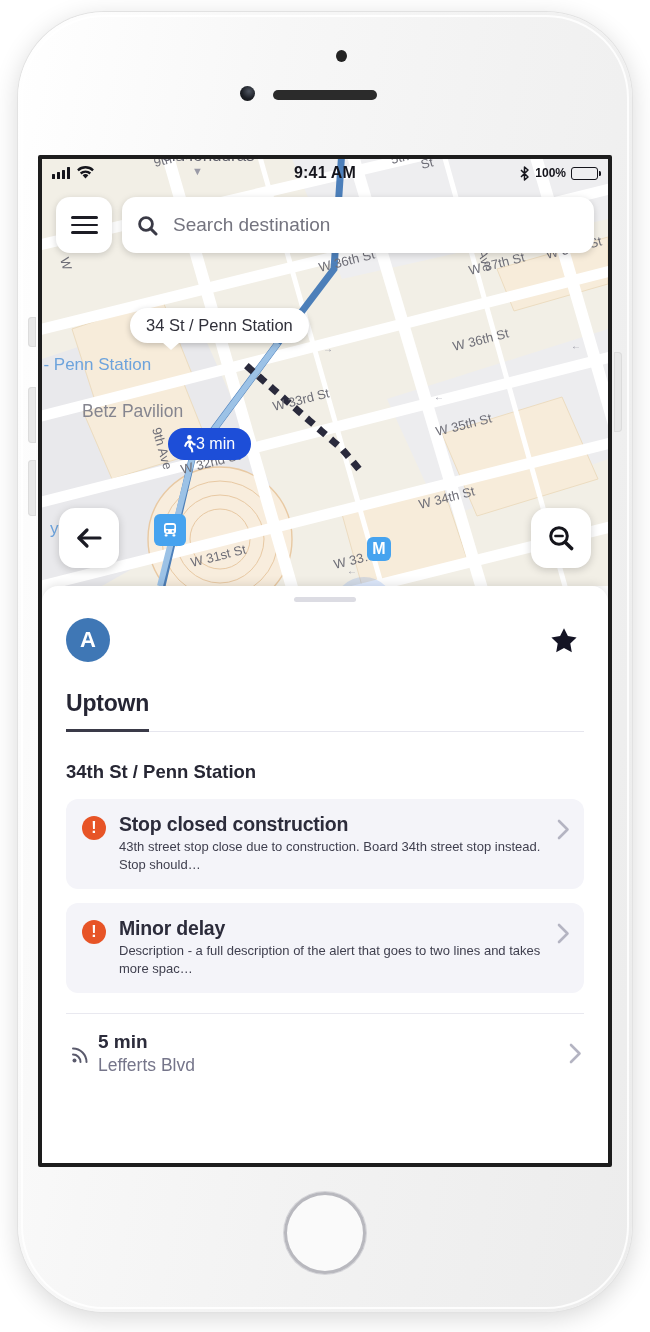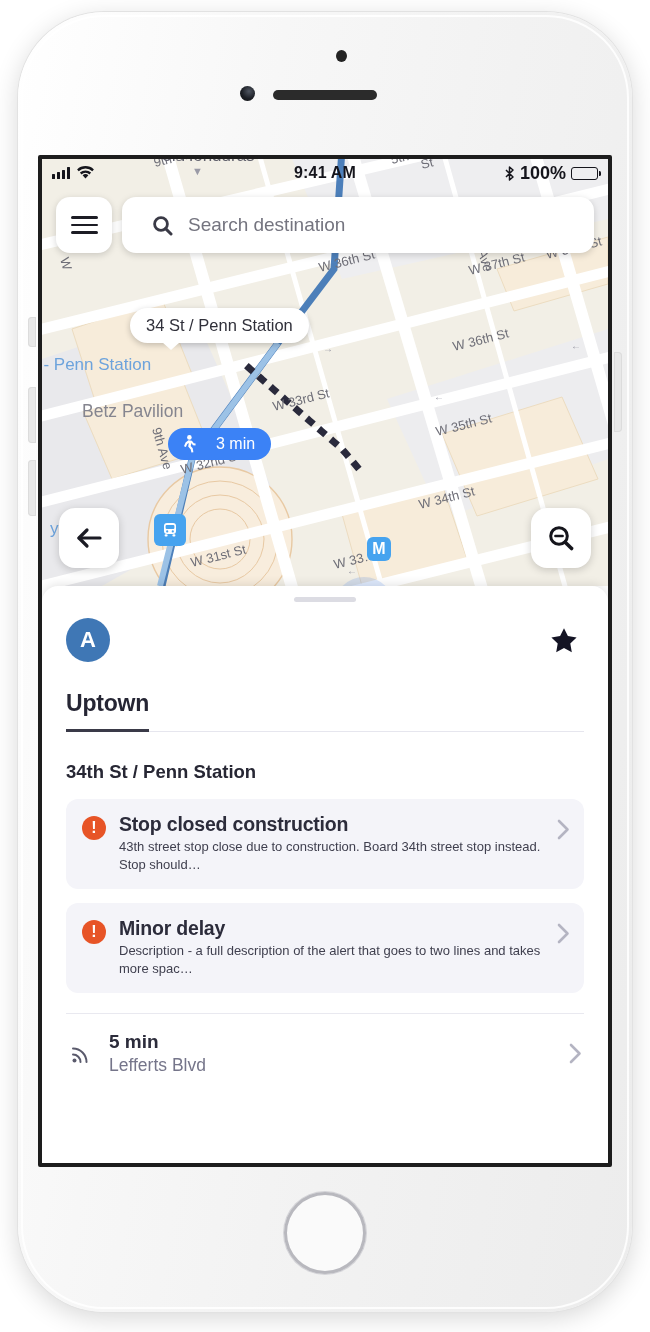--- a/index.html
+++ b/index.html
@@ -77,21 +77,21 @@
     font-size:16px; font-weight:bold; color:#15151c;
     padding:0 10px;
   }
   #status-left{ display:flex; align-items:center; gap:6px; }
   #status-time{ position:absolute; left:50%; transform:translateX(-50%); letter-spacing:.2px;}
   #status-right{ margin-left:auto; display:flex; align-items:center; gap:5px; }
   .bars{ display:flex; align-items:flex-end; gap:2px; height:12px;}
   .bars i{ display:block; width:3px; background:#15151c; border-radius:.5px;}
   .bars i:nth-child(1){height:5px;} .bars i:nth-child(2){height:7px;}
   .bars i:nth-child(3){height:9px;} .bars i:nth-child(4){height:12px;}
-  #battery-pct{ font-size:18px; }
+  #battery-pct{ font-size:12px; }
   #battery-icon{
     width:27px; height:13px; border:1.5px solid #15151c; border-radius:3px;
     position:relative; padding:1.5px;
   }
   #battery-icon::after{ content:""; position:absolute; right:-4px; top:3.5px;
     width:2.5px; height:5px; background:#15151c; border-radius:0 1.5px 1.5px 0;}
   #battery-fill{ width:100%; height:100%; background:#15151c; border-radius:1px;}
 
   
   #search-row{
@@ -100,41 +100,41 @@
   }
   #menu-button{
     width:56px; height:56px; background:#fff; border-radius:14px;
     box-shadow:0 2px 7px rgba(0,0,0,.17);
     display:flex; align-items:center; justify-content:center; flex-direction:column; gap:5px;
   }
   #menu-button span{ display:block; width:27px; height:2.6px; background:#1c1c24; border-radius:2px;}
   #search-box{
     flex:1; height:56px; background:#fff; border-radius:14px;
     box-shadow:0 2px 7px rgba(0,0,0,.17);
-    display:flex; align-items:center; padding:0 30px; gap:15px;
+    display:flex; align-items:center; padding:0 15px; gap:15px;
   }
   #search-placeholder{ color:#74747f; font-size:19px; }
 
   
   #station-label{
     position:absolute; left:88px; top:149px; z-index:20;
     background:#fff; border-radius:22px; padding:8px 16px;
     font-size:16.5px; color:#30303a; white-space:nowrap;
     box-shadow:0 2px 6px rgba(0,0,0,.22);
   }
   #station-label::after{
     content:""; position:absolute; left:32px; bottom:-7px;
     border-left:9px solid transparent; border-right:9px solid transparent;
     border-top:8px solid #fff;
   }
   #walk-pill{
     position:absolute; left:126px; top:269px; z-index:20;
-    background:#3b82f6; color:#fff; border-radius:19px;
+    background:#1d4ed8; color:#fff; border-radius:19px;
     padding:7px 16px 7px 13px; font-size:16px;
-    display:flex; align-items:center; gap:20px;
+    display:flex; align-items:center; gap:0;
   }
 
   
   #back-button{
     position:absolute; left:17px; bottom:18px; z-index:25;
     width:60px; height:60px; background:#fff; border-radius:16px;
     box-shadow:0 2px 8px rgba(0,0,0,.18);
     display:flex; align-items:center; justify-content:center;
   }
   #zoom-out-button{
@@ -212,21 +212,21 @@
   .alert-body{ flex:1; min-width:0; padding-right:22px; }
   .alert-title{ font-size:19.5px; font-weight:bold; color:#2c2c3b; letter-spacing:-.2px;}
   .alert-desc{ font-size:13px; color:#40404f; line-height:1.35; margin-top:2px; }
   .chev{
     position:absolute; right:14px; top:20px;
     color:#b4b4c2;
   }
 
   #departure-divider{ height:1px; background:#e9e9f0; margin-top:20px; }
   #departure-row{
-    display:flex; align-items:center; gap:17px;
+    display:flex; align-items:center; gap:6px;
     padding:17px 2px 0 4px; position:relative;
   }
   #departure-text{ flex:1; }
   #departure-time{ font-size:19px; font-weight:bold; color:#2c2c3b; }
   #departure-dest{ font-size:17.5px; color:#75758a; margin-top:2px; }
   #departure-chevron{ color:#b4b4c2; }
 </style>
 </head>
 <body>
 

